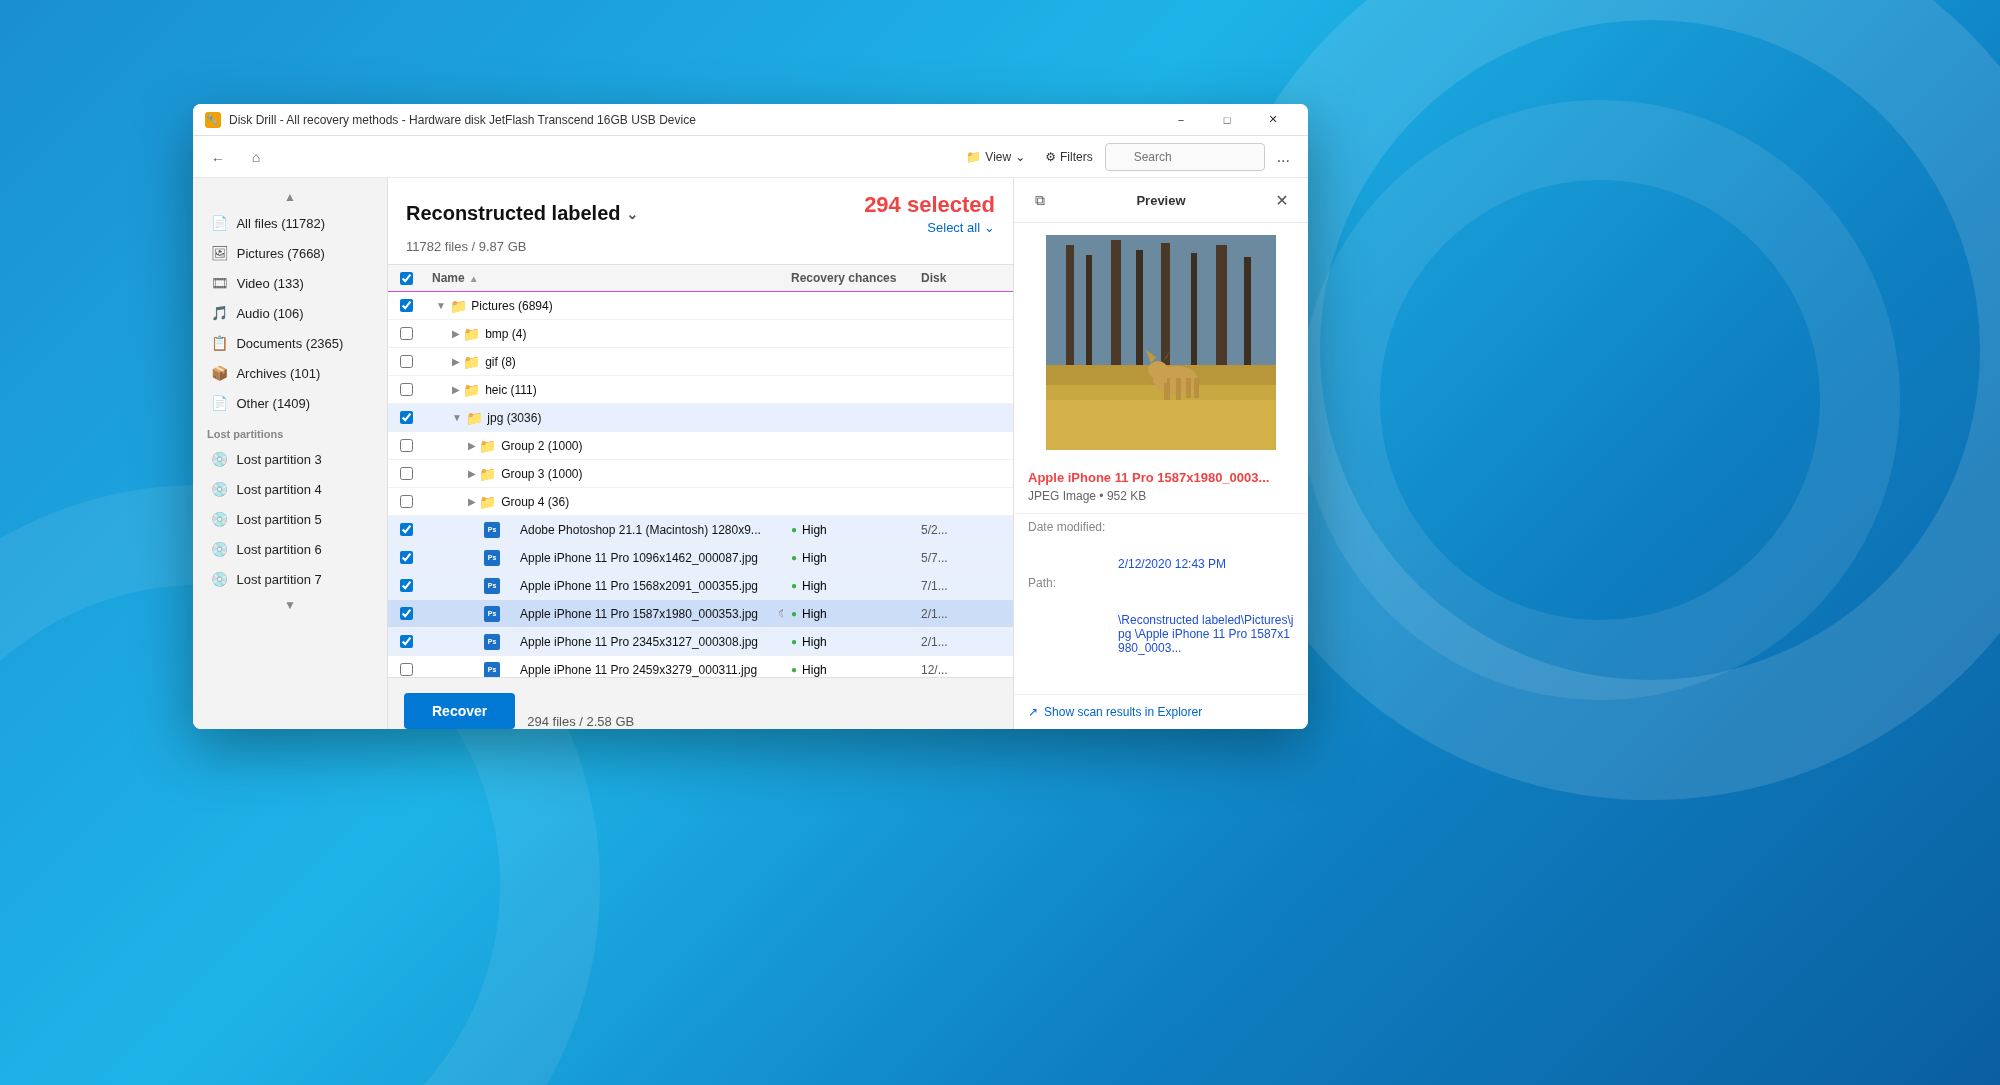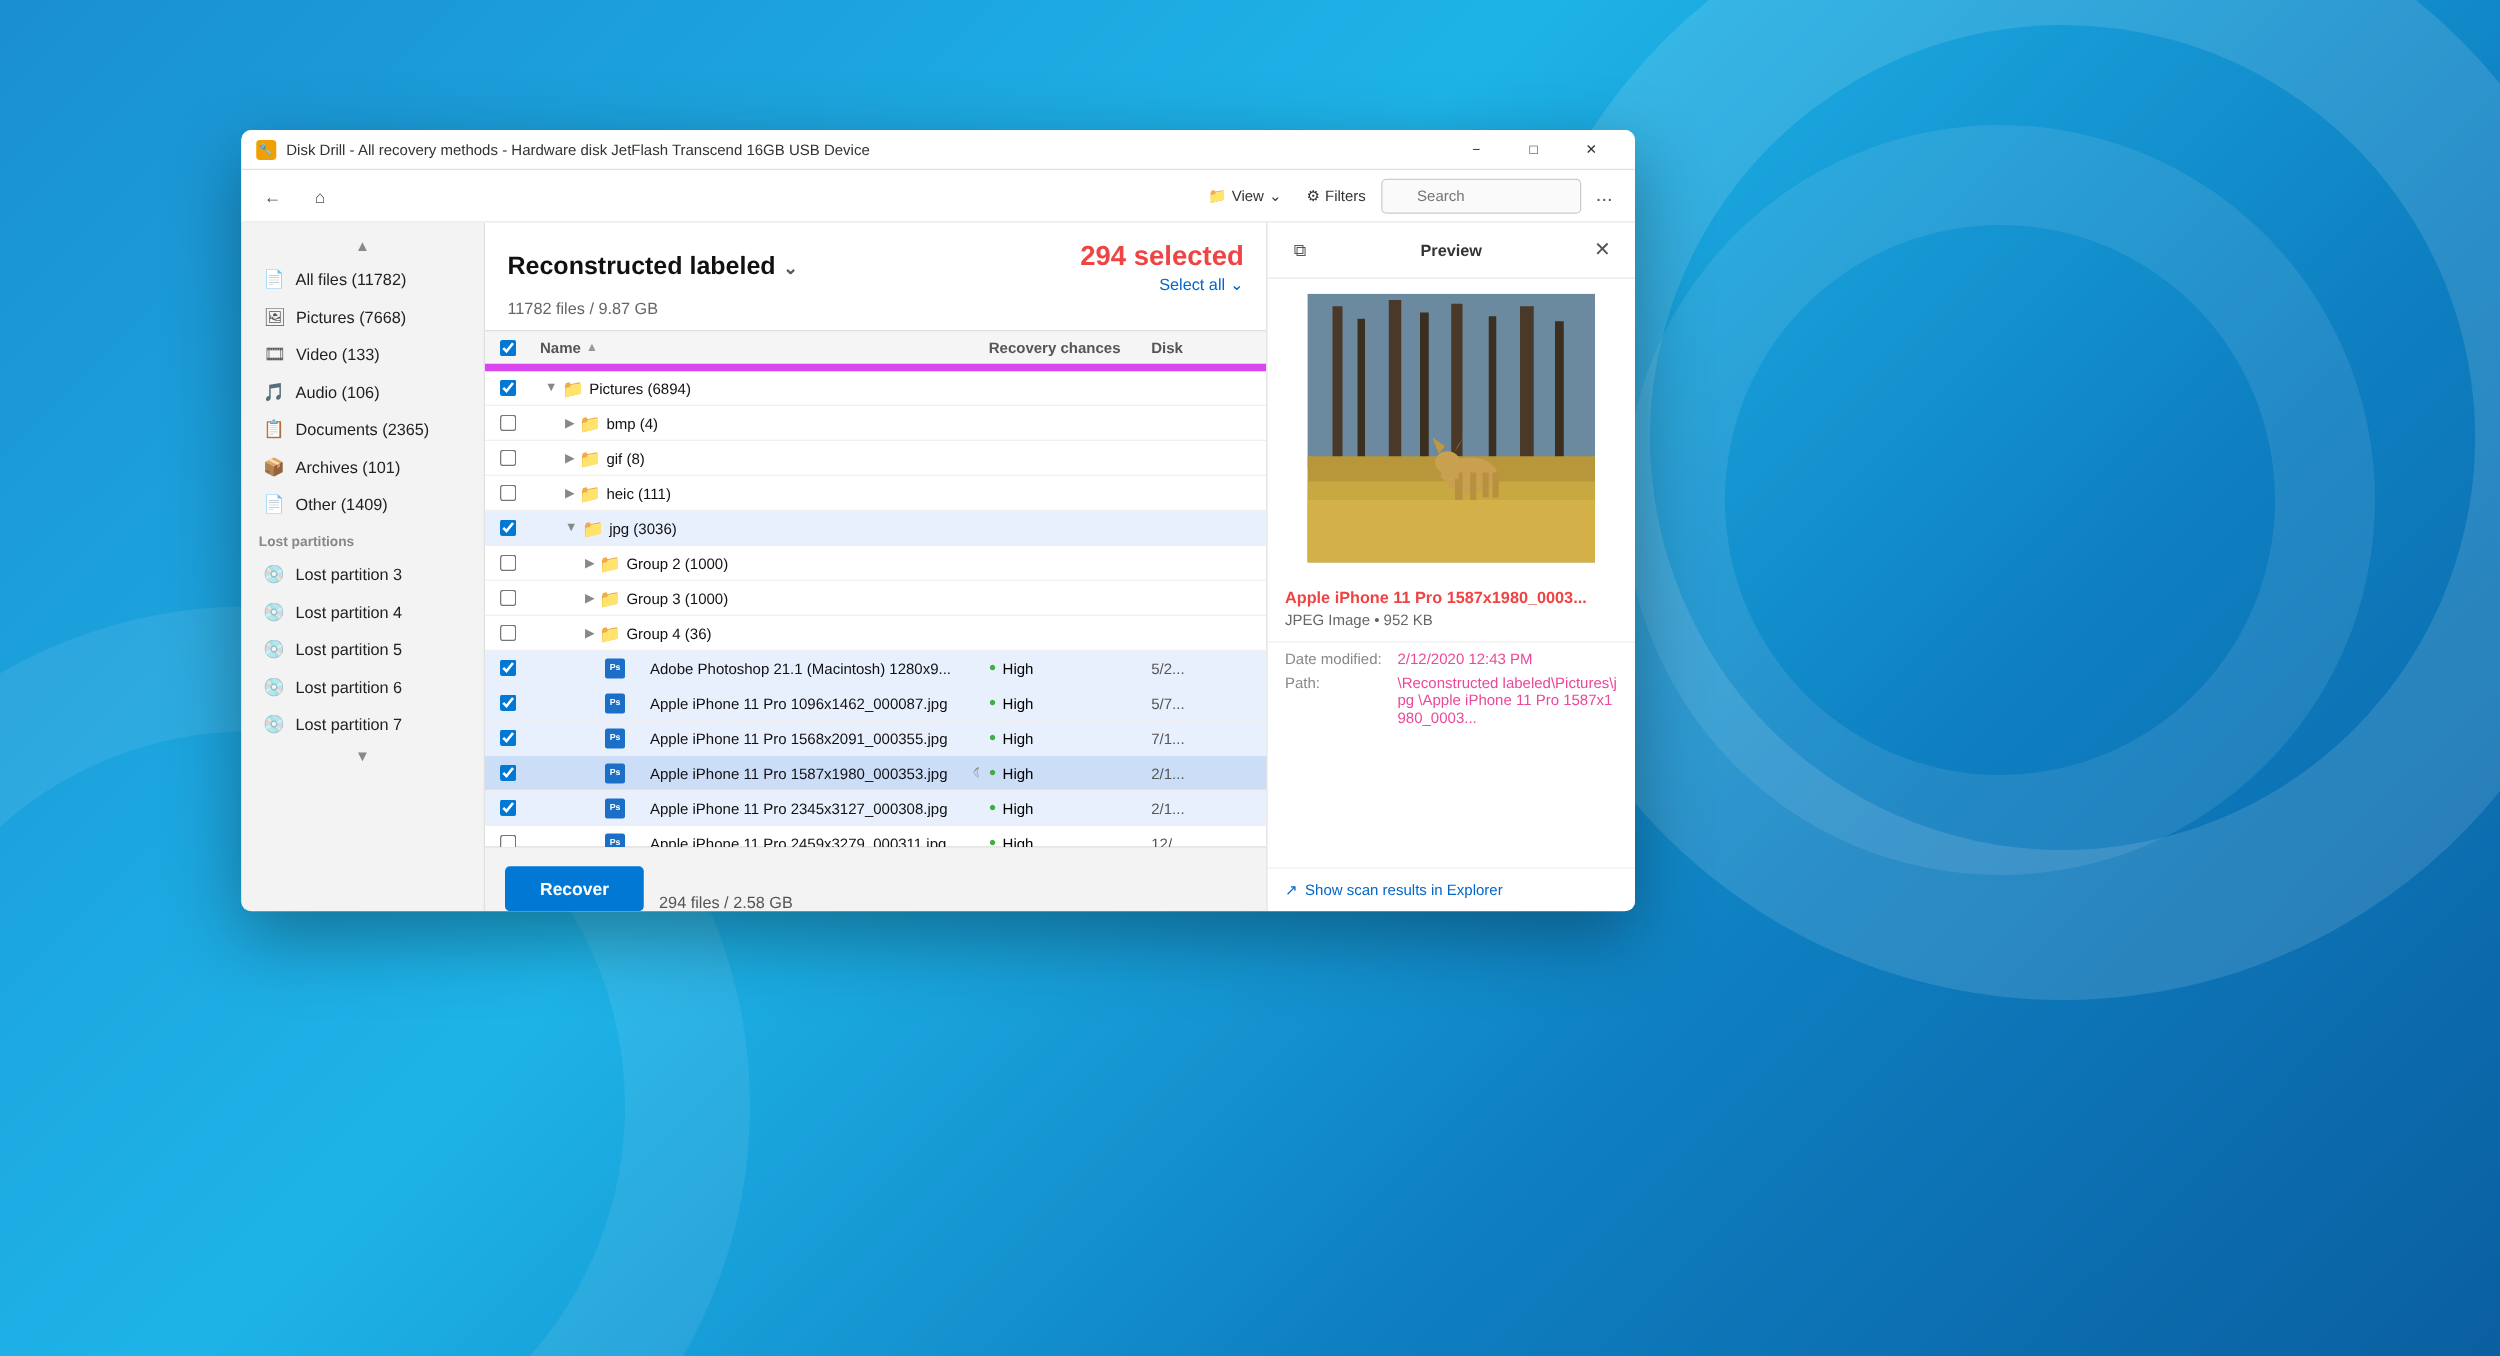--- a/index.html
+++ b/index.html
@@ -279,21 +279,21 @@
       flex: 1;
       overflow: hidden;
       display: flex;
       flex-direction: column;
     }
     .file-table-header {
       display: grid;
       grid-template-columns: 36px 1fr 130px 80px 20px;
       background: #f5f5f5;
       border-top: 1px solid #e0e0e0;
-      border-bottom: 6px solid #d946ef;
+      border-bottom: 1px solid #d946ef;
       padding: 0 0;
       align-items: center;
       flex-shrink: 0;
     }
     .th-check {
       display: flex;
       align-items: center;
       justify-content: center;
       padding: 6px 0;
     }
@@ -475,22 +475,23 @@
       display: flex;
       font-size: 12px;
       margin-bottom: 5px;
     }
     .meta-label {
       color: #888;
       width: 90px;
       flex-shrink: 0;
     }
     .meta-value {
-      color: #ec4899;
+      color: #1d4ed8;
       word-break: break-all;
+      margin-top: 37px;
     }
     .preview-explorer-link {
       display: flex;
       align-items: center;
       gap: 6px;
       padding: 10px 14px;
       font-size: 12px;
       color: #0066cc;
       cursor: pointer;
       margin-top: auto;

